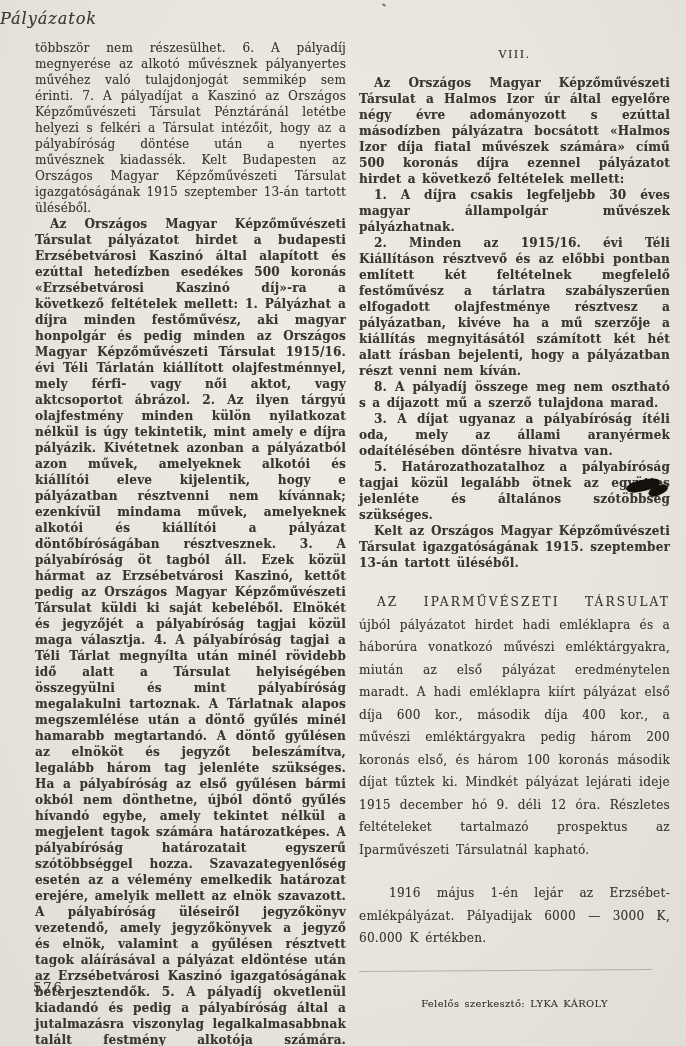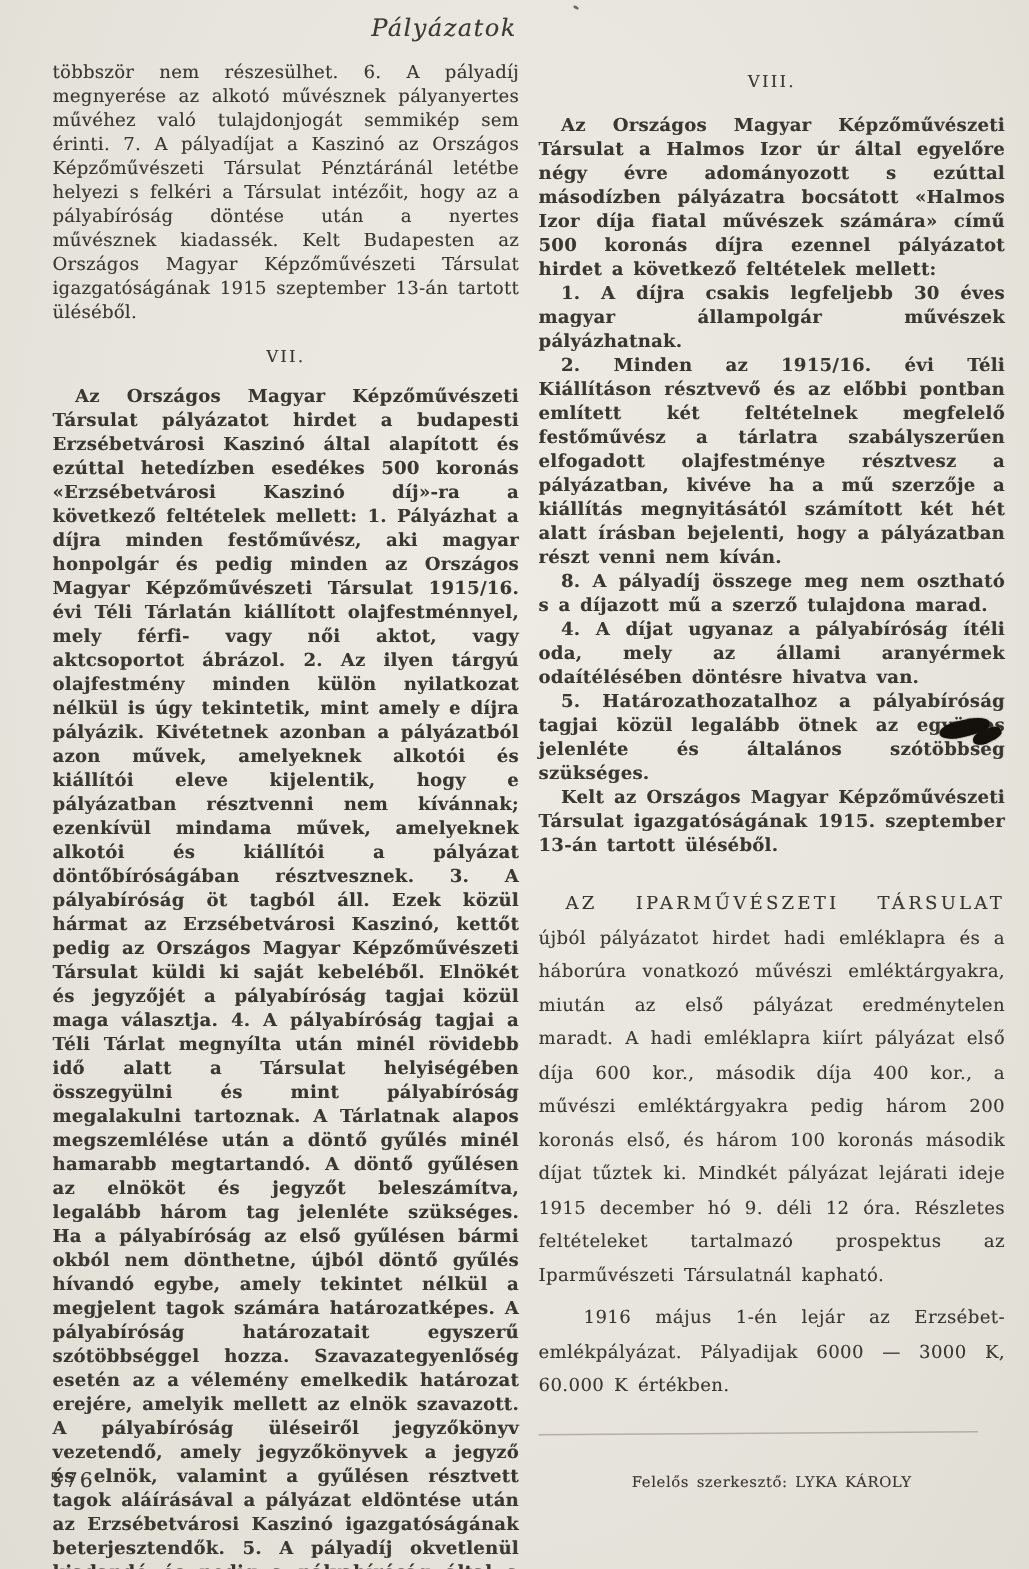--- a/index.html
+++ b/index.html
@@ -8,21 +8,20 @@
     position: relative;
     overflow: hidden;
     background: radial-gradient(ellipse at 50% 38%, #edebe4 0%, #e8e5de 55%, #e0ddd4 100%);
     font-family: "DejaVu Serif", "Liberation Serif", serif;
     color: #3a3631;
   }
   .page { position: absolute; inset: 0; }
 
   .page-title {
     position: absolute; top: 9px; left: 0; width: 592px;
-    text-align: center;
     font-style: italic;
     font-size: 16px;
     letter-spacing: 1px;
     color: #3d3933;
     text-shadow: 0.2px 0.2px 0.4px rgba(60,55,48,0.45);
   }
 
   .col {
     position: absolute;
     width: 311px;
@@ -52,21 +51,21 @@
 
   .large {
     margin: 0;
     font-size: 12px;
     line-height: 22.5px;
     word-spacing: 2.5px;
     letter-spacing: 0.3px;
   }
   .ipar { margin-top: 20px; text-indent: 18px; }
   .ipar .lead { letter-spacing: 2.2px; }
-  .erzsebet { margin-top: 6px; text-indent: 30px; }
+  .erzsebet { margin-top: 21px; text-indent: 30px; }
 
   .rule {
     margin: 20px 0 0 0;
     width: 293px;
     border-top: 1px solid #b3afa5;
     transform: rotate(-0.4deg);
   }
 
   .colophon {
     margin-top: 26px;
@@ -107,31 +106,30 @@
 </head>
 <body>
 
 <div class="page">
 
   <div class="page-title">Pályázatok</div>
   <div class="speck sp1"></div>
 
   <div class="col col-left">
     <p class="body">többször nem részesülhet. 6. A pályadíj megnyerése az alkotó művésznek pályanyertes művéhez való tulajdonjogát semmikép sem érinti. 7. A pályadíjat a Kaszinó az Országos Képzőművészeti Társulat Pénztáránál letétbe helyezi s felkéri a Társulat intézőit, hogy az a pályabíróság döntése után a nyertes művésznek kiadassék. Kelt Budapesten az Országos Magyar Képzőművészeti Társulat igazgatóságának 1915 szeptember 13-án tartott üléséből.</p>
-    <div class="sec-heading">VII.</div>
     <p class="body indent">Az Országos Magyar Képzőművészeti Társulat pályázatot hirdet a budapesti Erzsébetvárosi Kaszinó által alapított és ezúttal hetedízben esedékes 500 koronás «Erzsébetvárosi Kaszinó díj»-ra a következő feltételek mellett: 1. Pályázhat a díjra minden festőművész, aki magyar honpolgár és pedig minden az Országos Magyar Képzőművészeti Társulat 1915/16. évi Téli Tárlatán kiállított olajfestménnyel, mely férfi- vagy női aktot, vagy aktcsoportot ábrázol. 2. Az ilyen tárgyú olajfestmény minden külön nyilatkozat nélkül is úgy tekintetik, mint amely e díjra pályázik. Kivétetnek azonban a pályázatból azon művek, amelyeknek alkotói és kiállítói eleve kijelentik, hogy e pályázatban résztvenni nem kívánnak; ezenkívül mindama művek, amelyeknek alkotói és kiállítói a pályázat döntőbíróságában résztvesznek. 3. A pályabíróság öt tagból áll. Ezek közül hármat az Erzsébetvárosi Kaszinó, kettőt pedig az Országos Magyar Képzőművészeti Társulat küldi ki saját kebeléből. Elnökét és jegyzőjét a pályabíróság tagjai közül maga választja. 4. A pályabíróság tagjai a Téli Tárlat megnyílta után minél rövidebb idő alatt a Társulat helyiségében összegyülni és mint pályabíróság megalakulni tartoznak. A Tárlatnak alapos megszemlélése után a döntő gyűlés minél hamarabb megtartandó. A döntő gyűlésen az elnököt és jegyzőt beleszámítva, legalább három tag jelenléte szükséges. Ha a pályabíróság az első gyűlésen bármi okból nem dönthetne, újból döntő gyűlés hívandó egybe, amely tekintet nélkül a megjelent tagok számára határozatképes. A pályabíróság határozatait egyszerű szótöbbséggel hozza. Szavazategyenlőség esetén az a vélemény emelkedik határozat erejére, amelyik mellett az elnök szavazott. A pályabíróság üléseiről jegyzőkönyv vezetendő, amely jegyzőkönyvek a jegyző és elnök, valamint a gyűlésen résztvett tagok aláírásával a pályázat eldöntése után az Erzsébetvárosi Kaszinó igazgatóságának beterjesztendők. 5. A pályadíj okvetlenül kiadandó és pedig a pályabíróság által a jutalmazásra viszonylag legalkalmasabbnak talált festmény alkotója számára. Ugyanazon művész a pályadíjban egyszernél többször nem részesülhet. 6. A pályadíj megnyerése a festőművésznek a pályanyért művéhez való tulajdonjogát semmiben sem érinti. 7. A pályadíjat az Erzsébetvárosi Kaszinó az Országos Magyar Képzőművészeti Társulat pénztárához letétbe helyezi és felkéri a Társulat intézőit, hogy az, a pályabíróság döntése után a nyertes festőművésznek kiadassék. Kelt Budapesten, az Országos Magyar Képzőművészeti Társulat igazgatóságának 1915 szeptember 13-án tartott üléséből.</p>
   </div>
 
   <div class="col col-right">
     <div class="sec-heading first">VIII.</div>
     <p class="body indent">Az Országos Magyar Képzőművészeti Társulat a Halmos Izor úr által egyelőre négy évre adományozott s ezúttal másodízben pályázatra bocsátott «Halmos Izor díja fiatal művészek számára» című 500 koronás díjra ezennel pályázatot hirdet a következő feltételek mellett:</p>
     <p class="body indent">1. A díjra csakis legfeljebb 30 éves magyar állampolgár művészek pályázhatnak.</p>
     <p class="body indent">2. Minden az 1915/16. évi Téli Kiállításon résztvevő és az előbbi pontban említett két feltételnek megfelelő festőművész a tárlatra szabályszerűen elfogadott olajfestménye résztvesz a pályázatban, kivéve ha a mű szerzője a kiállítás megnyitásától számított két hét alatt írásban bejelenti, hogy a pályázatban részt venni nem kíván.</p>
     <p class="body indent">8. A pályadíj összege meg nem osztható s a díjazott mű a szerző tulajdona marad.</p>
-    <p class="body indent">4. A díjat ugyanaz a pályabíróság ítéli oda, mely az állami aranyérmek odaítélésében döntésre hivatva van.</p>
+    <p class="body indent">3. A díjat ugyanaz a pályabíróság ítéli oda, mely az állami aranyérmek odaítélésében döntésre hivatva van.</p>
     <p class="body indent">5. Határozathozatalhoz a pályabíróság tagjai közül legalább ötnek az együttes jelenléte és általános szótöbbség szükséges.</p>
     <p class="body indent">Kelt az Országos Magyar Képzőművészeti Társulat igazgatóságának 1915. szeptember 13-án tartott üléséből.</p>
 
     <p class="large ipar"><span class="lead">AZ IPARMŰVÉSZETI TÁRSULAT</span> <span>újból pályázatot hirdet hadi emléklapra és a háborúra vonatkozó művészi emléktárgyakra, miután az első pályázat eredménytelen maradt. A hadi emléklapra kiírt pályázat első díja 600 kor., második díja 400 kor., a művészi emléktárgyakra pedig három 200 koronás első, és három 100 koronás második díjat tűztek ki. Mindkét pályázat lejárati ideje 1915 december hó 9. déli 12 óra. Részletes feltételeket tartalmazó prospektus az Iparművészeti Társulatnál kapható.</span></p>
 
     <p class="large erzsebet">1916 május 1-én lejár az Erzsébet-emlékpályázat. Pályadijak 6000 — 3000 K, 60.000 K értékben.</p>
 
     <div class="rule"></div>
 
     <div class="colophon">

